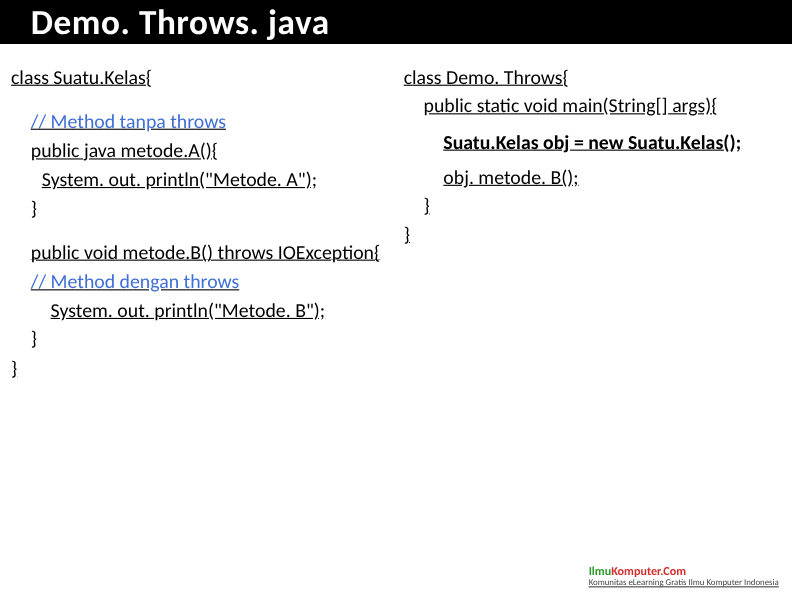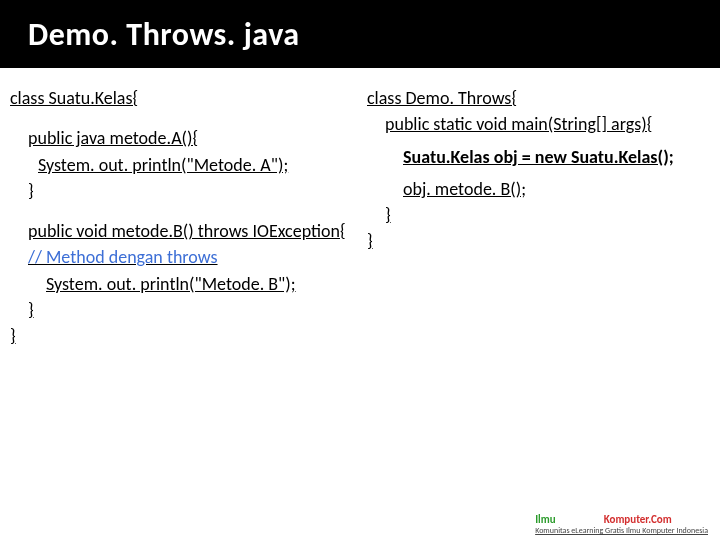--- a/index.html
+++ b/index.html
@@ -1,48 +1,49 @@
 <!DOCTYPE html>
 <html><head>
 <meta charset="utf-8">
 <style>
   * { margin: 0; padding: 0; box-sizing: border-box; }
   html, body { width: 720px; height: 540px; font-family: Calibri, 'Segoe UI', Arial, sans-serif; background: #fff; overflow: hidden; }
-  .title-bar { background: #000; color: #fff; height: 68px; display: flex; align-items: center; padding-left: 28px; }
+  .title-bar { background: #000; color: #fff; height: 40px; display: flex; align-items: center; padding-left: 28px; }
   .title-bar h1 { font-size: 32px; font-weight: 700; letter-spacing: 0.5px; }
   .content { display: flex; flex-direction: row; padding: 18px 8px 0 10px; height: 452px; text-decoration: underline; }
   .col { flex: 1; font-size: 18px; line-height: 1.35; color: #000; }
   .col-left { padding-right: 6px; }
   .col-right { padding-left: 6px; }
   .line { margin: 0 0 2px 0; }
   .ind1 { margin-left: 18px; }
   .ind2 { margin-left: 28px; }
   .ind3 { margin-left: 36px; }
   .comment { color: #3d6fd6; }
   .smaller { font-size: 18px; font-weight: 700; }
   .spacer { height: 14px; }
   .spacer-sm { height: 6px; }
   .footer { position: absolute; bottom: 6px; right: 12px; font-size: 11px; }
   .footer .brand { font-weight: 700; }
   .footer .ilmu { color: #2b9b2b; }
-  .footer .komputer { color: #d32f2f; padding-left: 48px; }
+  .footer .komputer { color: #d32f2f; }
   .footer .com { color: #d32f2f; }
   .footer .sub { display:block; color:#444; font-size:8px; line-height:1;text-decoration:underline; }
 </style>
 </head>
 <body>
 
 <div class="title-bar">
   <h1>Demo. Throws. java</h1>
 </div>
 
 <div class="content">
   <div class="col col-left">
     <p class="line">class Suatu.Kelas{</p>
     <div class="spacer"></div>
+    <p class="line ind1 comment">// Method tanpa throws</p>
     <p class="line ind1">public java metode.A(){</p>
     <p class="line ind2">System. out. println("Metode. A");</p>
     <p class="line ind1">}</p>
     <div class="spacer"></div>
     <p class="line ind1">public void metode.B() throws IOException{</p>
     <p class="line ind1 comment">// Method dengan throws</p>
     <p class="line ind3">System. out. println("Metode. B");</p>
     <p class="line ind1">}</p>
     <p class="line">}</p>
   </div>

